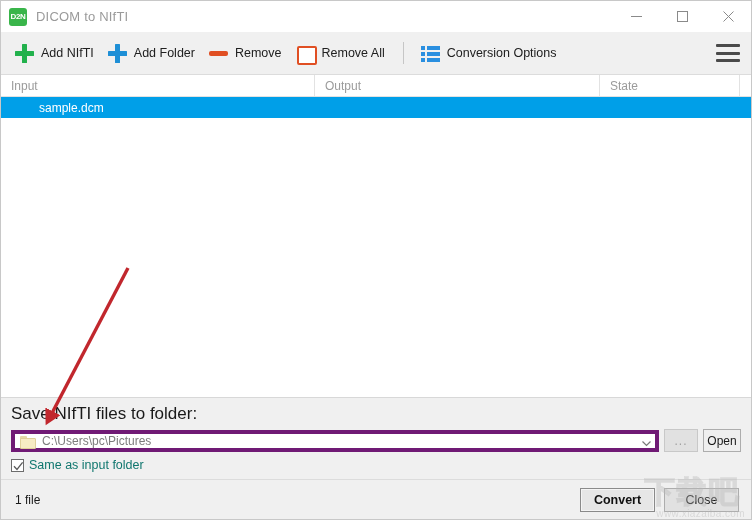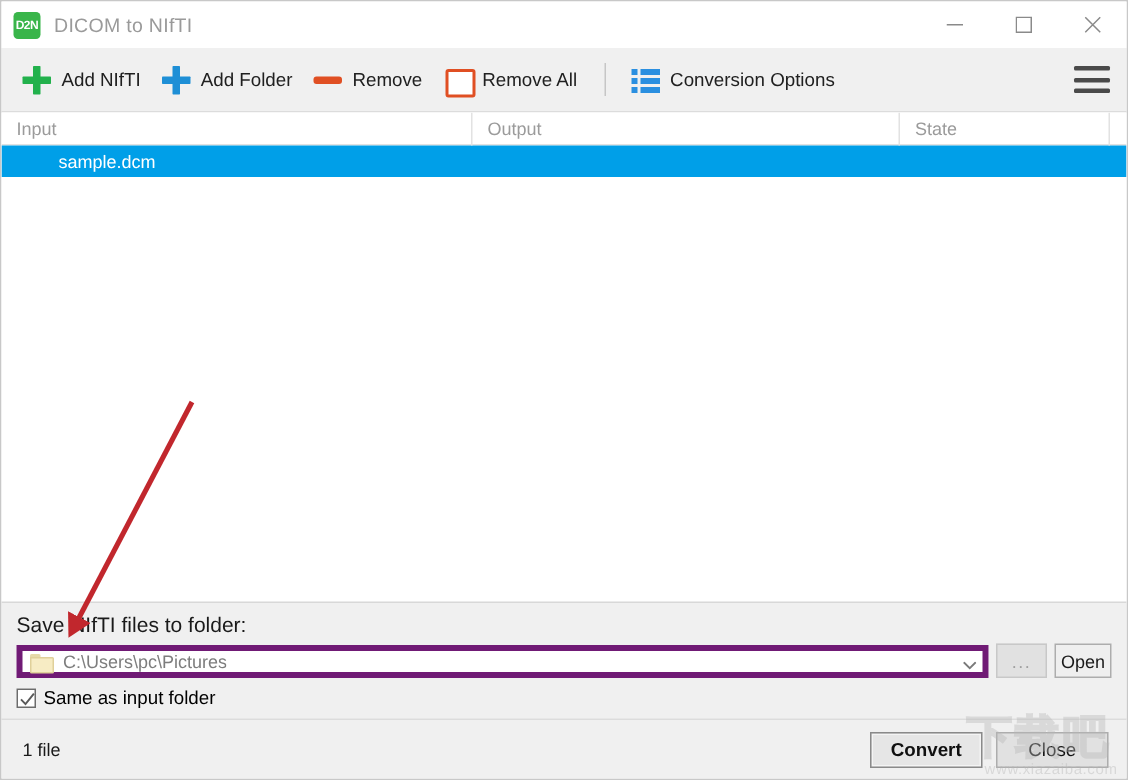--- a/index.html
+++ b/index.html
@@ -151,21 +151,21 @@
   }
   .row.selected { background: #009fe8; color: #ffffff; }
 
   
   .bottom {
     flex: 0 0 auto;
     background: #f0f0f0;
     padding: 6px 10px 0 10px;
   }
   .save-label {
-    font-size: 14px; color: #1a1a1a;
+    font-size: 17px; color: #1a1a1a;
     margin-bottom: 5px;
   }
   .path-row { display: flex; align-items: center; gap: 5px; }
   .combo {
     flex: 1 1 auto; height: 22px;
     background: #ffffff;
     border: 4px solid #701a75;
     display: flex; align-items: center;
     padding-left: 5px;
     position: relative;
@@ -213,21 +213,21 @@
   .check-row {
     display: flex; align-items: center;
     margin-top: 6px; padding-bottom: 7px;
   }
   .cbox {
     width: 13px; height: 13px; flex: 0 0 13px;
     border: 1px solid #6c6c6c; background: #ffffff;
     position: relative; margin-right: 5px;
   }
   .cbox svg { position: absolute; left: 1px; top: 1px; }
-  .check-label { font-size: 12.5px; color: #000000; }
+  .check-label { font-size: 12.5px; color: #0f766e; }
 
   
   .statusbar {
     flex: 0 0 40px; height: 40px;
     background: #f0f0f0;
     border-top: 1px solid #dcdcdc;
     display: flex; align-items: center;
     padding: 0 12px 0 14px;
     position: relative;
     gap: 16px;

